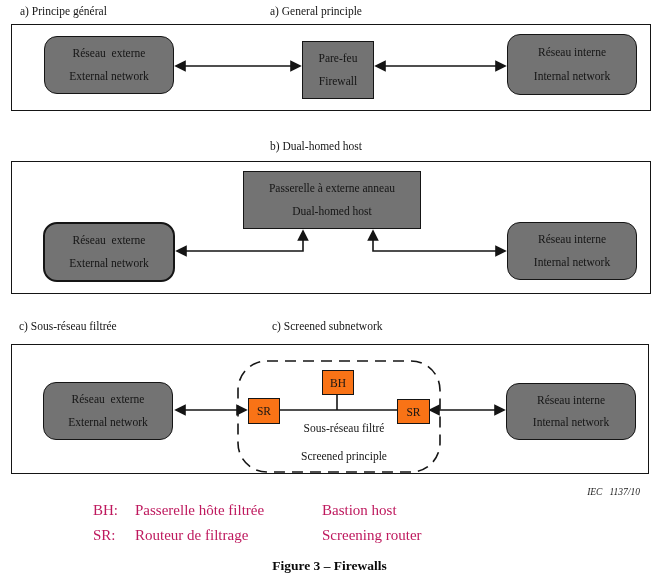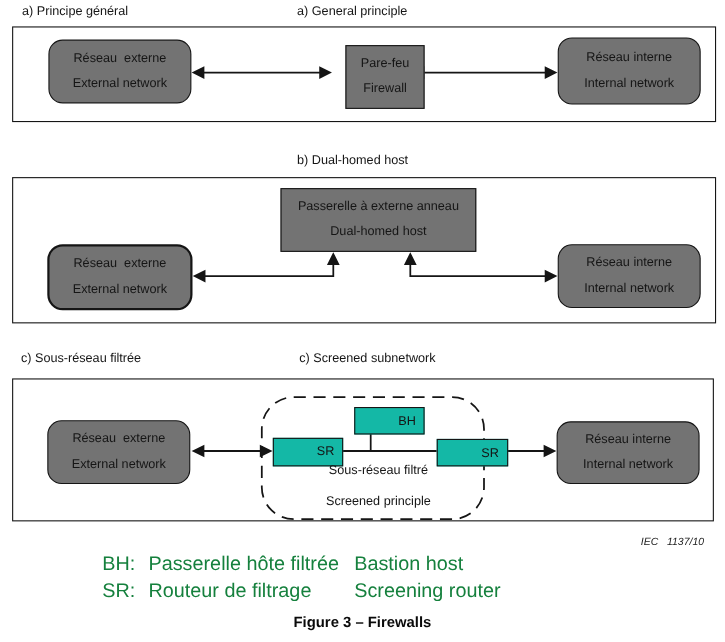--- a/index.html
+++ b/index.html
@@ -1,31 +1,31 @@
 <!DOCTYPE html>
 <html><head>
 <meta charset="utf-8">
 <style>
   html,body{margin:0;padding:0;background:#fff;}
   .page{position:relative;width:659px;height:584px;background:#fff;overflow:hidden;
-        font-family:Liberation Sans, sans-serif;color:#111;}
+        font-family:Liberation Serif, serif;color:#111;}
   .overlay{position:absolute;left:0;top:0;pointer-events:none;}
   .frame{position:absolute;border:1.6px solid #151515;background:transparent;}
   .plabel{position:absolute;font-size:11.5px;white-space:pre;color:#151515;}
   .nbox{position:absolute;border:1.4px solid #151515;border-radius:13px;background:#737373;
         display:flex;flex-direction:column;justify-content:space-evenly;align-items:center;
         text-align:center;font-size:11.5px;color:#151515;}
   .bl{white-space:pre;line-height:1;}
-  .sq{border-radius:0;border-width:1.7px;margin-left:12px;}
+  .sq{border-radius:0;border-width:1.7px;}
   .thick{border-width:2.5px;border-radius:14px;}
-  .mini{position:absolute;border:1.5px solid #151515;background:#14b8a6;display:flex;
-        align-items:center;justify-content:center;font-size:11.5px;color:#151515;padding-left:32px;}
+  .mini{position:absolute;border:1.5px solid #151515;background:#f97316;display:flex;
+        align-items:center;justify-content:center;font-size:11.5px;color:#151515;}
   .subtext{position:absolute;font-size:11.5px;white-space:pre;color:#151515;transform:translateX(-50%);}
   .iec{position:absolute;font-size:9.5px;font-style:italic;white-space:pre;color:#222;}
-  .lg{position:absolute;font-size:18px;white-space:pre;color:#15803d;}
+  .lg{position:absolute;font-size:15px;white-space:pre;color:#be185d;}
   .caption{position:absolute;left:0;width:659px;text-align:center;font-size:13.5px;
            font-weight:bold;color:#0a0a0a;}
 </style>
 </head>
 <body>
 
 <div class="page">
 
   <svg class="overlay" width="659" height="584" viewBox="0 0 659 584">
     <g stroke="#151515" stroke-width="1.6" fill="#151515">

